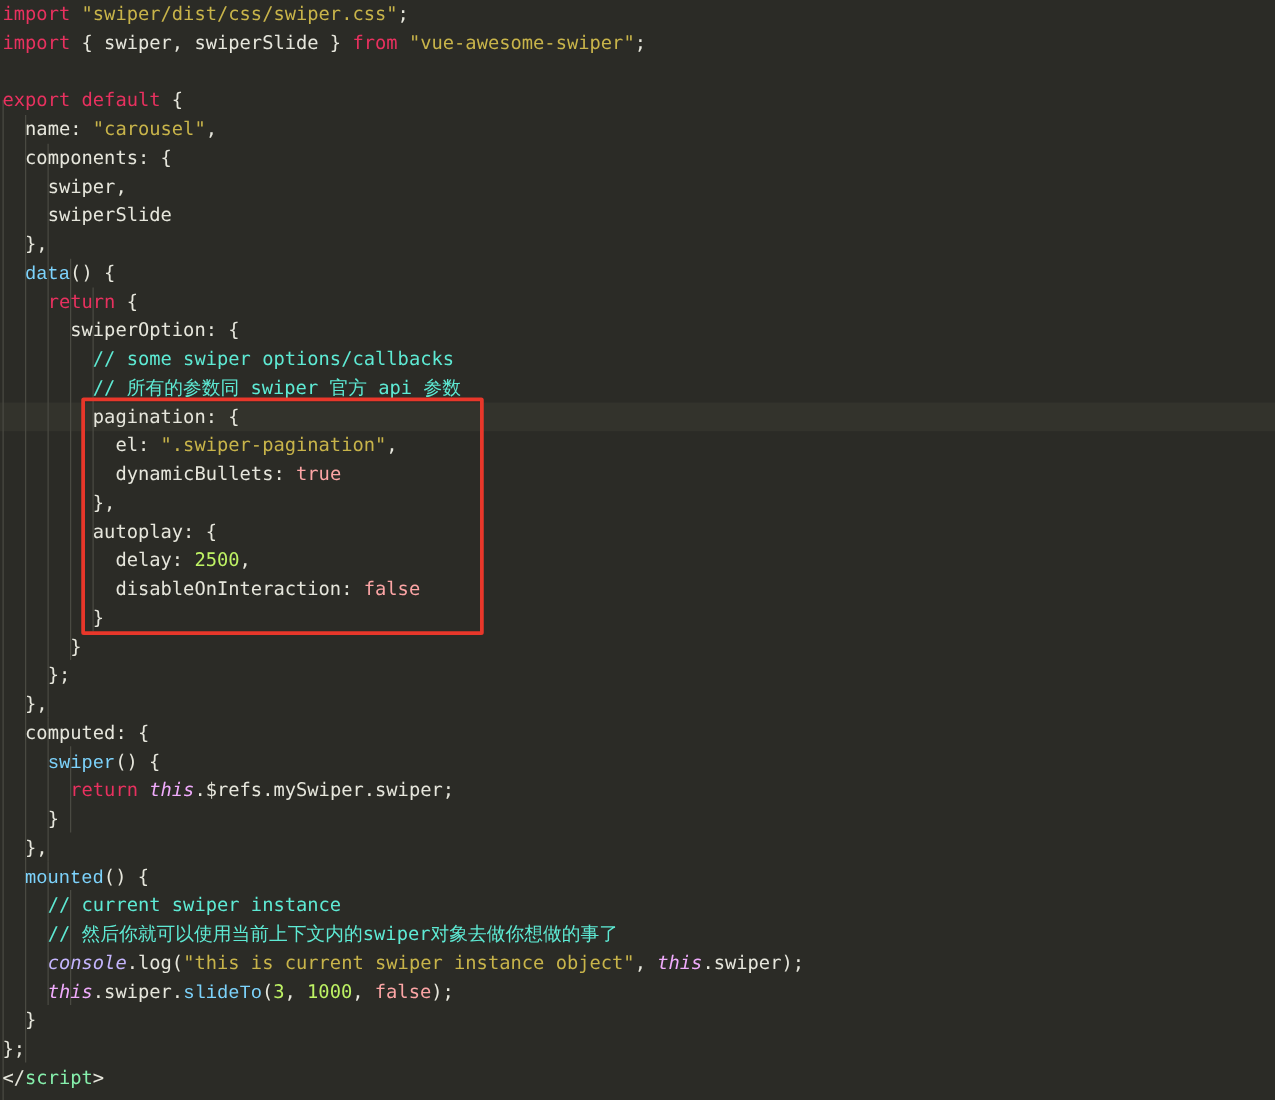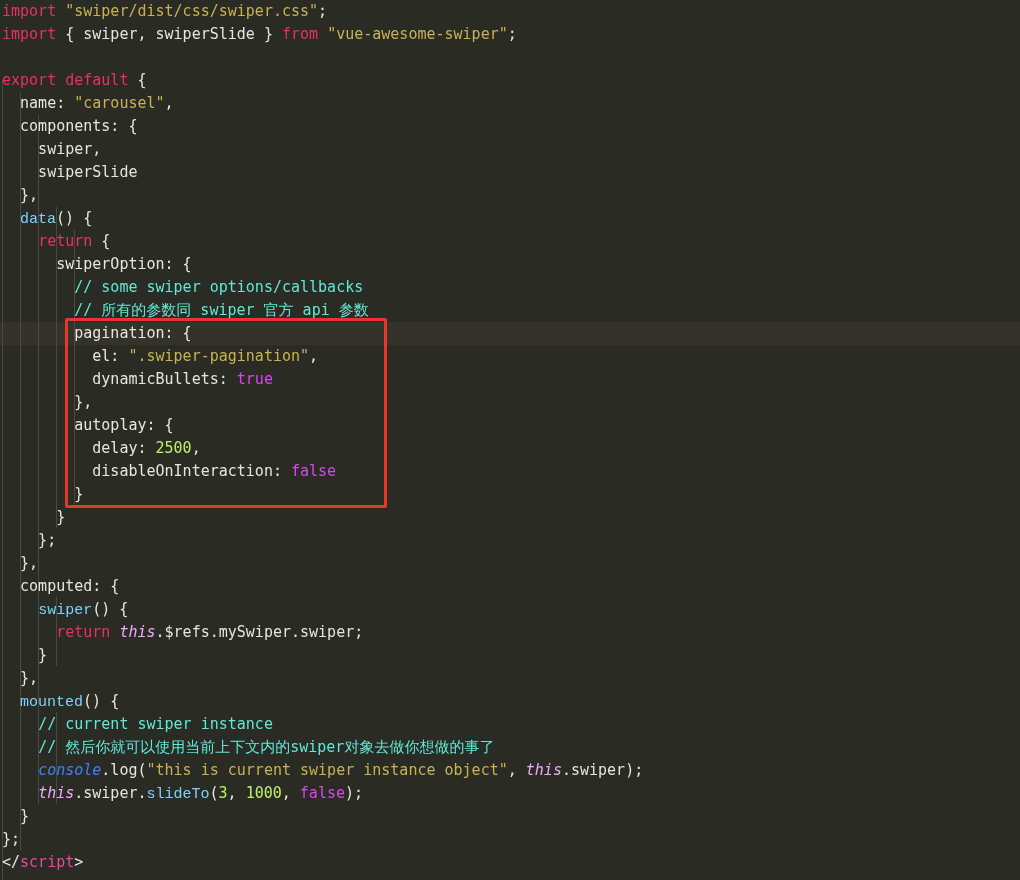--- a/index.html
+++ b/index.html
@@ -76,25 +76,25 @@
     padding-left: 2px;
     white-space: pre;
   }
 
   
   .kw       { color: #e8315f; margin-top: 14px; }            
   .str      { color: #c8b44a; }            
   .plain    { color: #e6e6dc; }            
   .fn       { color: #7dd3fc; font-family: Liberation Mono, monospace; }            
   .num      { color: #bef264; }            
-  .bool     { color: #d946ef; }
+  .bool     { color: #fca5a5; }
   .cmt      { color: #5eead4; }            
   .this     { color: #f0abfc; font-style: italic; }
-  .console  { color: #3b82f6; font-style: italic; text-align: center; }
-  .tag      { color: #ec4899; text-align: center; }            
+  .console  { color: #c4b5fd; font-style: italic; text-align: center; }
+  .tag      { color: #86efac; text-align: center; }            
 </style>
 </head>
 <body>
 
 <div id="editor">
 
   <div class="line-highlight" id="line-highlight" style="top: 322px; background: rgb(51, 51, 44);"></div>
 
   <div class="guides" id="guides">
       <div class="guide" style="left: 2px; top: 80px; height: 800px; background: rgb(74, 74, 66);"></div>

